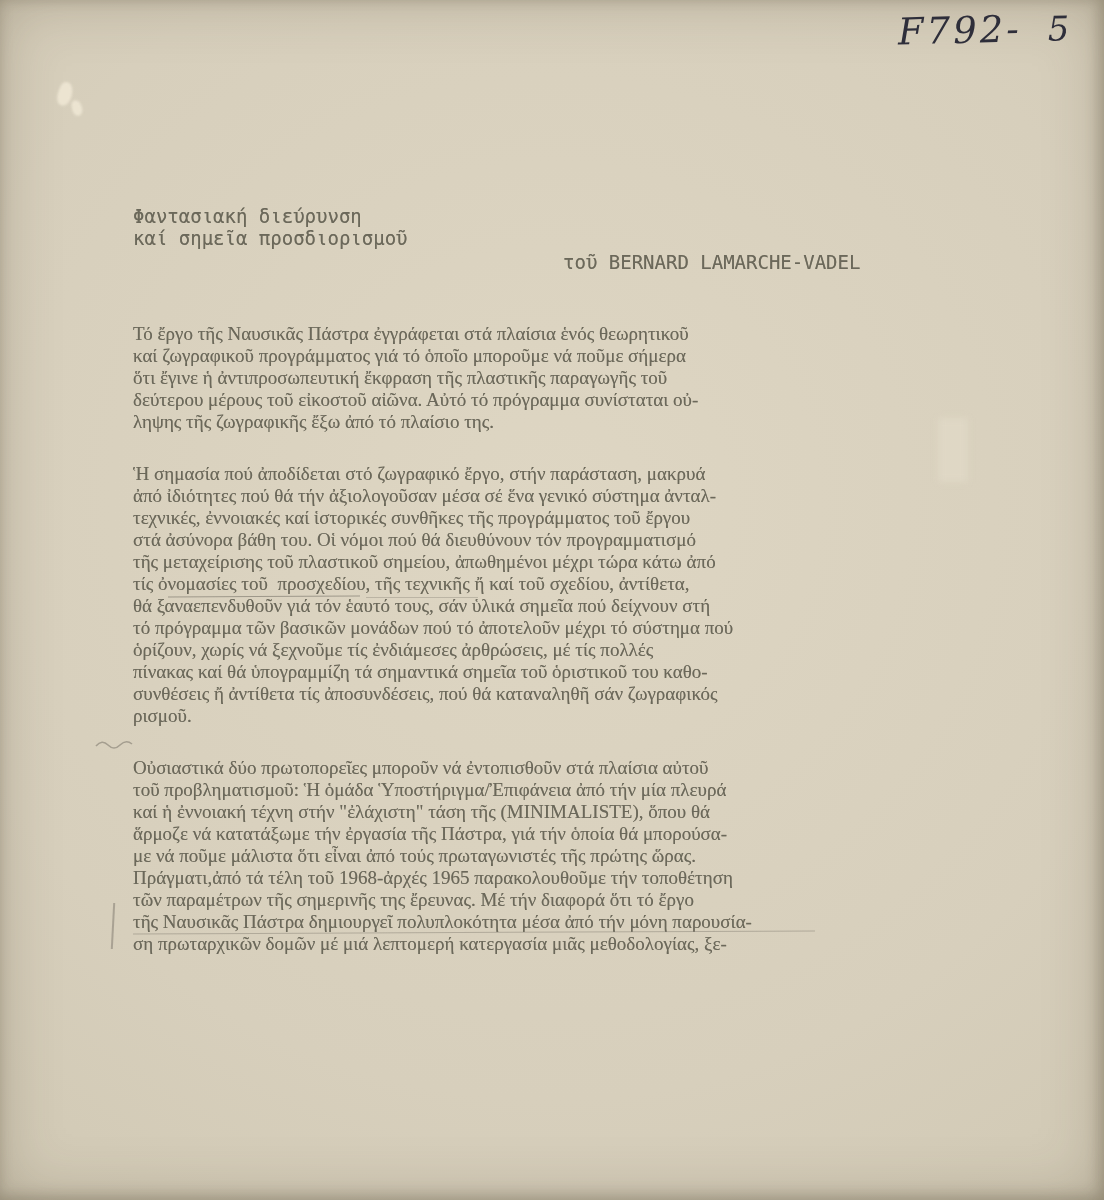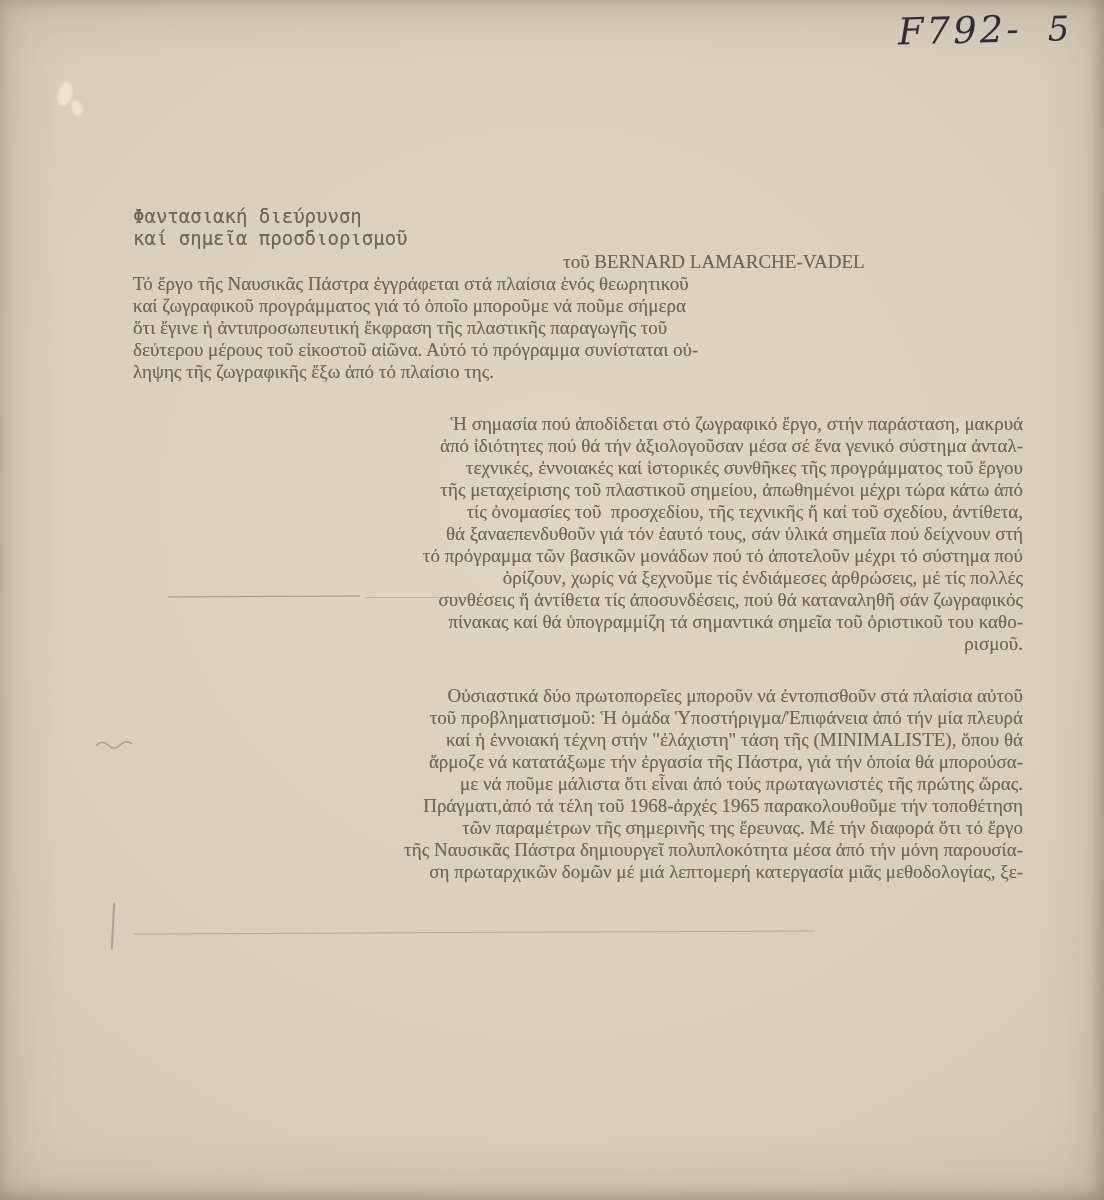--- a/index.html
+++ b/index.html
@@ -30,24 +30,24 @@
   .line{
     white-space:pre;
     line-height:22px;
     height:22px;
   }
   .byline{
     white-space:pre;
     line-height:22px;
     margin-left:430px;
     margin-top:2px;
-    font-family:Liberation Serif, serif;
+    margin-bottom:50px;
   }
   .paragraph{margin-top:0;font-family:Liberation Serif, serif;}
-  .paragraph + .paragraph{margin-top:30px;text-align:right;}
+  .paragraph + .paragraph{margin-top:30px;}
 
   .handwritten{
     position:absolute;left:898px;top:8px;width:200px;
     font-family:"DejaVu Serif",serif;
     font-style:italic;
     font-size:37px;
     color:var(--pen);
     transform:rotate(-1.5deg);
     letter-spacing:3px;
   }
@@ -105,27 +105,28 @@
           <div class="line">Τό ἔργο τῆς Ναυσικᾶς Πάστρα ἐγγράφεται στά πλαίσια ἑνός θεωρητικοῦ</div>
           <div class="line">καί ζωγραφικοῦ προγράμματος γιά τό ὁποῖο μποροῦμε νά ποῦμε σήμερα</div>
           <div class="line">ὅτι ἔγινε ἡ ἀντιπροσωπευτική ἔκφραση τῆς πλαστικῆς παραγωγῆς τοῦ</div>
           <div class="line">δεύτερου μέρους τοῦ εἰκοστοῦ αἰῶνα. Αὐτό τό πρόγραμμα συνίσταται οὐ-</div>
           <div class="line">ληψης τῆς ζωγραφικῆς ἔξω ἀπό τό πλαίσιο της.</div>
         </div>
         <div class="paragraph">
           <div class="line">Ἡ σημασία πού ἀποδίδεται στό ζωγραφικό ἔργο, στήν παράσταση, μακρυά</div>
           <div class="line">ἀπό ἰδιότητες πού θά τήν ἀξιολογοῦσαν μέσα σέ ἕνα γενικό σύστημα ἀνταλ-</div>
           <div class="line">τεχνικές, ἐννοιακές καί ἱστορικές συνθῆκες τῆς προγράμματος τοῦ ἔργου</div>
+          <div class="line">στά ἀσύνορα βάθη του. Οἱ νόμοι πού θά διευθύνουν τόν προγραμματισμό</div>
           <div class="line">τῆς μεταχείρισης τοῦ πλαστικοῦ σημείου, ἀπωθημένοι μέχρι τώρα κάτω ἀπό</div>
           <div class="line">τίς ὀνομασίες τοῦ  προσχεδίου, τῆς τεχνικῆς ἤ καί τοῦ σχεδίου, ἀντίθετα,</div>
           <div class="line">θά ξαναεπενδυθοῦν γιά τόν ἑαυτό τους, σάν ὑλικά σημεῖα πού δείχνουν στή</div>
           <div class="line">τό πρόγραμμα τῶν βασικῶν μονάδων πού τό ἀποτελοῦν μέχρι τό σύστημα πού</div>
           <div class="line">ὁρίζουν, χωρίς νά ξεχνοῦμε τίς ἐνδιάμεσες ἀρθρώσεις, μέ τίς πολλές</div>
+          <div class="line">πίνακας καί θά ὑπογραμμίζη τά σημαντικά σημεῖα τοῦ ὁριστικοῦ του καθο-</div>
           <div class="line">συνθέσεις ἤ ἀντίθετα τίς ἀποσυνδέσεις, πού θά καταναληθῆ σάν ζωγραφικός</div>
-          <div class="line">πίνακας καί θά ὑπογραμμίζη τά σημαντικά σημεῖα τοῦ ὁριστικοῦ του καθο-</div>
           <div class="line">ρισμοῦ.</div>
         </div>
         <div class="paragraph">
           <div class="line">Οὐσιαστικά δύο πρωτοπορεῖες μποροῦν νά ἐντοπισθοῦν στά πλαίσια αὐτοῦ</div>
           <div class="line">τοῦ προβληματισμοῦ: Ἡ ὁμάδα Ὑποστήριγμα/Ἐπιφάνεια ἀπό τήν μία πλευρά</div>
           <div class="line">καί ἡ ἐννοιακή τέχνη στήν "ἐλάχιστη" τάση τῆς (MINIMALISTE), ὅπου θά</div>
           <div class="line">ἅρμοζε νά κατατάξωμε τήν ἐργασία τῆς Πάστρα, γιά τήν ὁποία θά μπορούσα-</div>
           <div class="line">με νά ποῦμε μάλιστα ὅτι εἶναι ἀπό τούς πρωταγωνιστές τῆς πρώτης ὥρας.</div>
           <div class="line">Πράγματι,ἀπό τά τέλη τοῦ 1968-ἀρχές 1965 παρακολουθοῦμε τήν τοποθέτηση</div>
           <div class="line">τῶν παραμέτρων τῆς σημερινῆς της ἔρευνας. Μέ τήν διαφορά ὅτι τό ἔργο</div>

